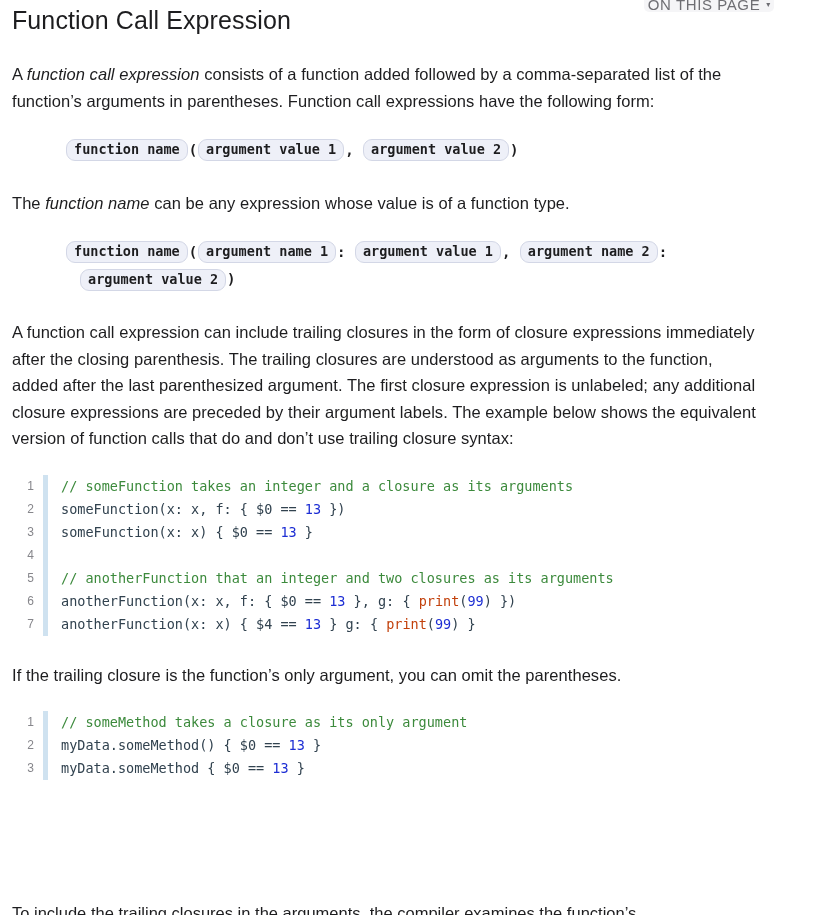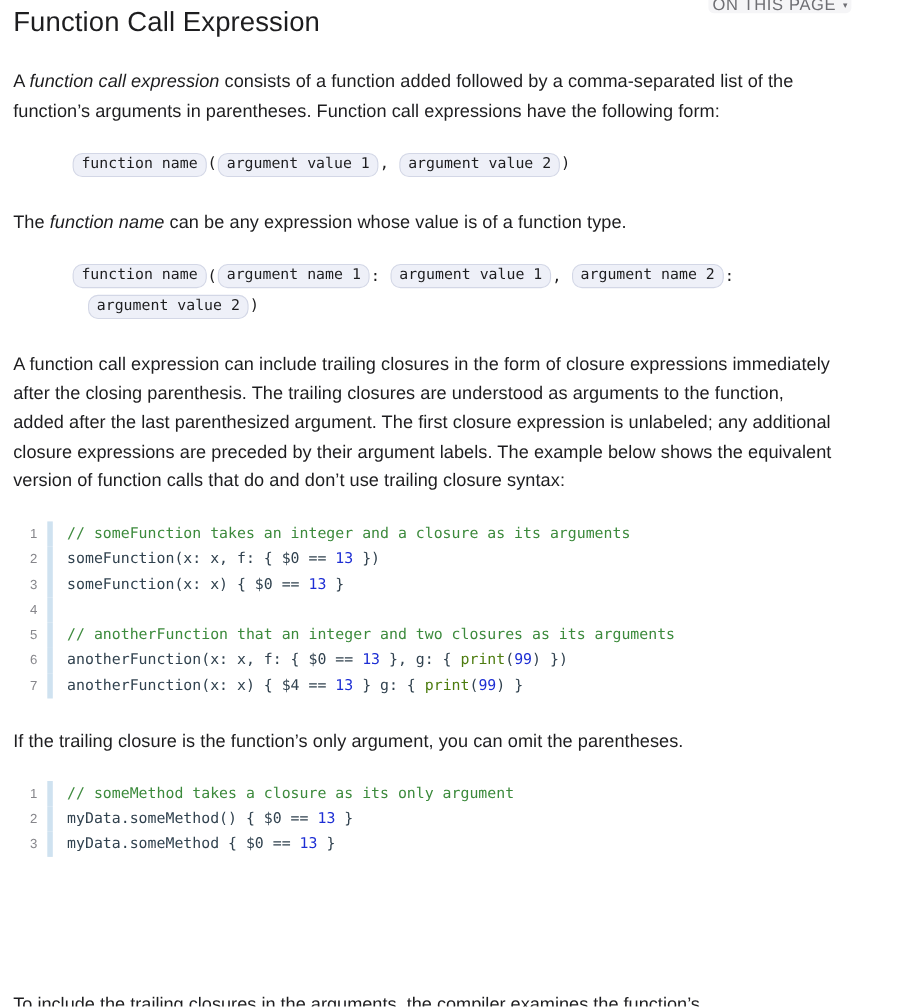--- a/index.html
+++ b/index.html
@@ -74,20 +74,21 @@
   }
 
   
   .syntax-block {
     margin: 22px 0 0 0;
     padding: 0 0 0 54px;
     font-family: "DejaVu Sans Mono", monospace;
     font-size: 14px;
     line-height: 27px;
     color: #1d1d1f;
+    font-weight: bold;
   }
   .syntax-block .ph {
     display: inline-block;
     background: #eef0f8;
     border: 1px solid #d3d7e6;
     border-radius: 9px;
     padding: 1px 7px 2px 7px;
     font-family: "DejaVu Sans Mono", monospace;
     font-size: 13.5px;
     line-height: 17px;
@@ -130,21 +131,21 @@
     margin: 0 13px 0 9px;
   }
   .code-text {
     flex: 1 1 auto;
     white-space: pre;
     color: #31424f;
     line-height: 23px;
   }
   .tok-comment { color: #3c8a3c; }
   .tok-num     { color: #1d2ed4; }
-  .tok-func    { color: #4d7c0f; }
+  .tok-func    { color: #c2410c; }
   .tok-plain   { color: #31424f; }
 
   .bottom-cut {
     position: absolute;
     left: 12px;
     top: 900px;
     font-size: 16.5px;
     line-height: 26.5px;
     color: #1d1d1f;
     white-space: nowrap;

